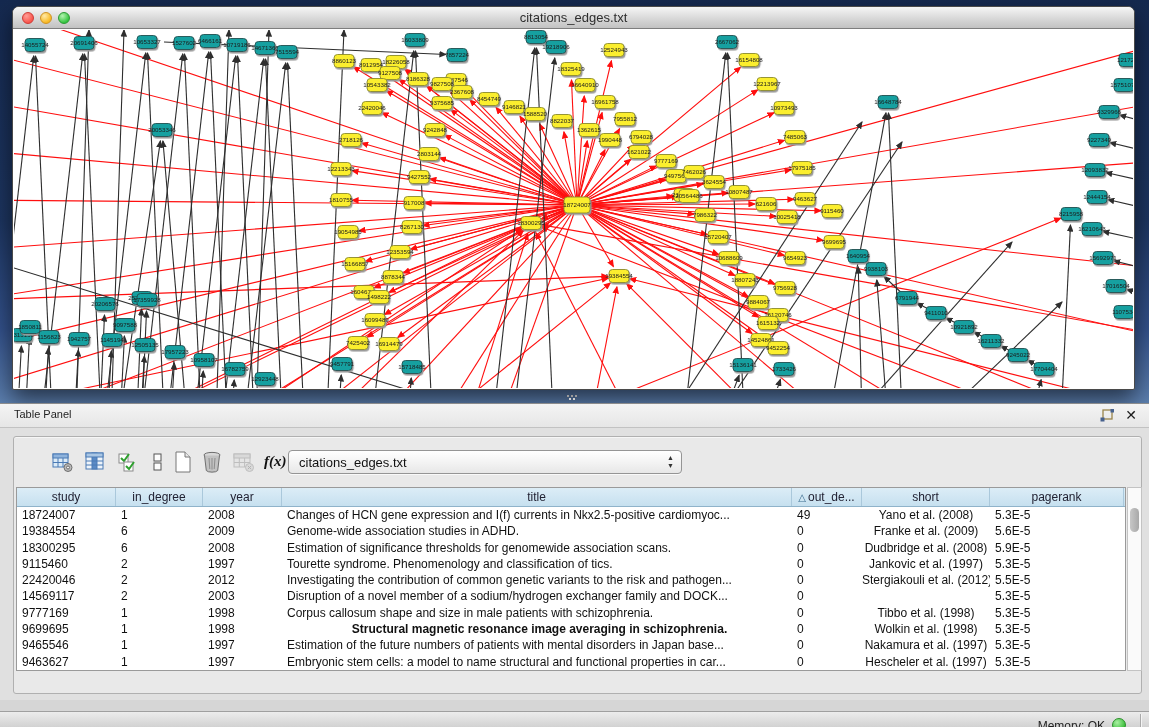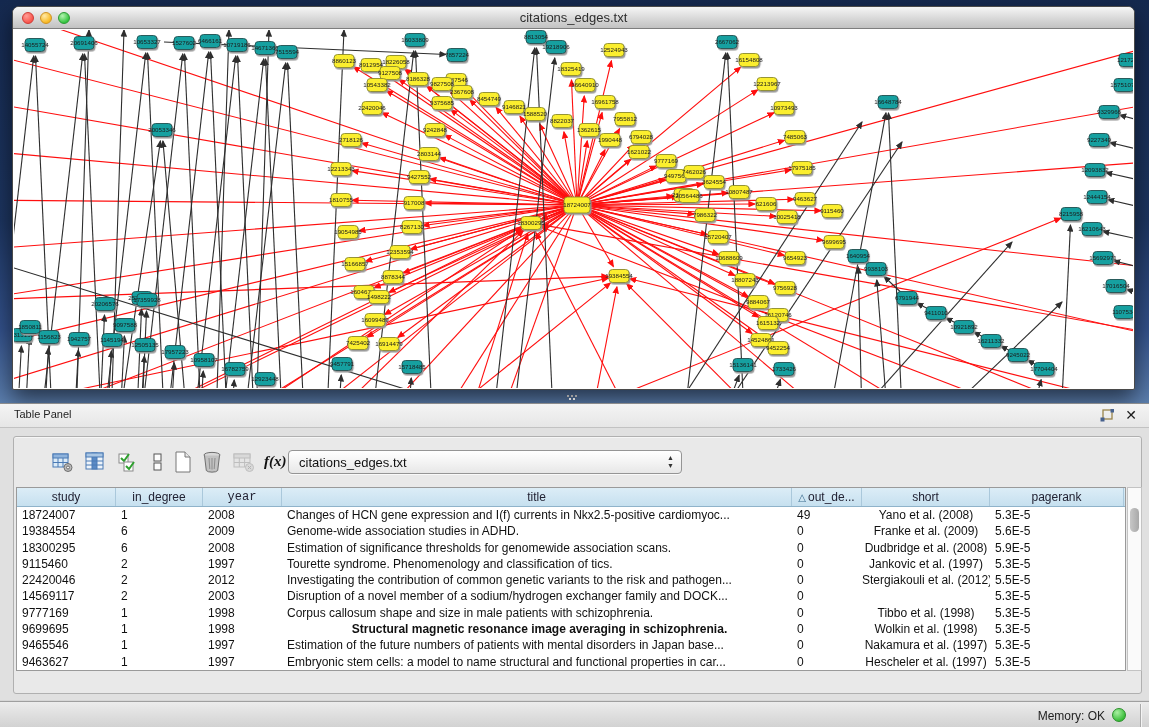--- a/index.html
+++ b/index.html
@@ -82,21 +82,21 @@
   
   .tabbar { position:absolute; left:0; right:0; bottom:4px; display:flex; justify-content:center; }
   .seg { display:flex; border:1px solid #9b9b9b; border-radius:5px; overflow:hidden;
     background:#fcfcfc; box-shadow:0 1px 1px rgba(0,0,0,.15); }
   .seg .tab { font-size:12.5px; padding:2px 16px; height:19px; color:#222;
     border-right:1px solid #bcbcbc; background:linear-gradient(#fefefe,#f0f0f0); }
   .seg .tab:last-child { border-right:none; }
   .seg .tab.active { background:linear-gradient(#7d7d7d,#626262); color:#f3f3f3; }
 
   
-  .statusbar { position:absolute; left:0; bottom:0; width:1149px; height:26px;
+  .statusbar { position:absolute; left:0; bottom:0; width:1149px; height:16px;
     background:linear-gradient(#ececec,#d2d2d2); border-top:1px solid #9f9f9f; }
   .mem-label { position:absolute; right:44px; top:7px; font-size:12px; color:#222; }
   .mem-dot { position:absolute; right:23px; top:6px; width:14px; height:14px; border-radius:50%;
     background:radial-gradient(circle at 35% 30%,#a9f0a2,#35bb35 75%); border:1px solid #2a8f2a; }
   .status-div { position:absolute; right:8px; top:2px; width:1px; height:23px; background:#aaa;
     box-shadow:1px 0 0 #f4f4f4; }
 </style>
 </head>
 <body>
 
@@ -896,21 +896,21 @@
 
       <div class="net-select">
         <span class="val">citations_edges.txt</span>
         <span class="arrows">▲<br>▼</span>
       </div>
 
       <div class="tbl">
         <div class="tbl-head" id="tbl-head">
             <div class="th" style="width: 99px;">study</div>
             <div class="th" style="width: 87px;">in_degree</div>
-            <div class="th" style="width: 79px; font-family: Liberation Mono, monospace;">year</div>
+            <div class="th" style="width: 79px;">year</div>
             <div class="th" style="width: 510px;">title</div>
             <div class="th" style="width: 70px;"><span class="sort-tri">△</span>out_de...</div>
             <div class="th" style="width: 128px;">short</div>
             <div class="th" style="width: 134px;">pagerank</div>
           </div>
         <div id="tbl-body">
             <div class="tr">
               <div class="td" style="width: 99px; text-align: left;">18724007</div>
               <div class="td" style="width: 87px; text-align: left;">1</div>
               <div class="td" style="width: 79px; text-align: left;">2008</div>

